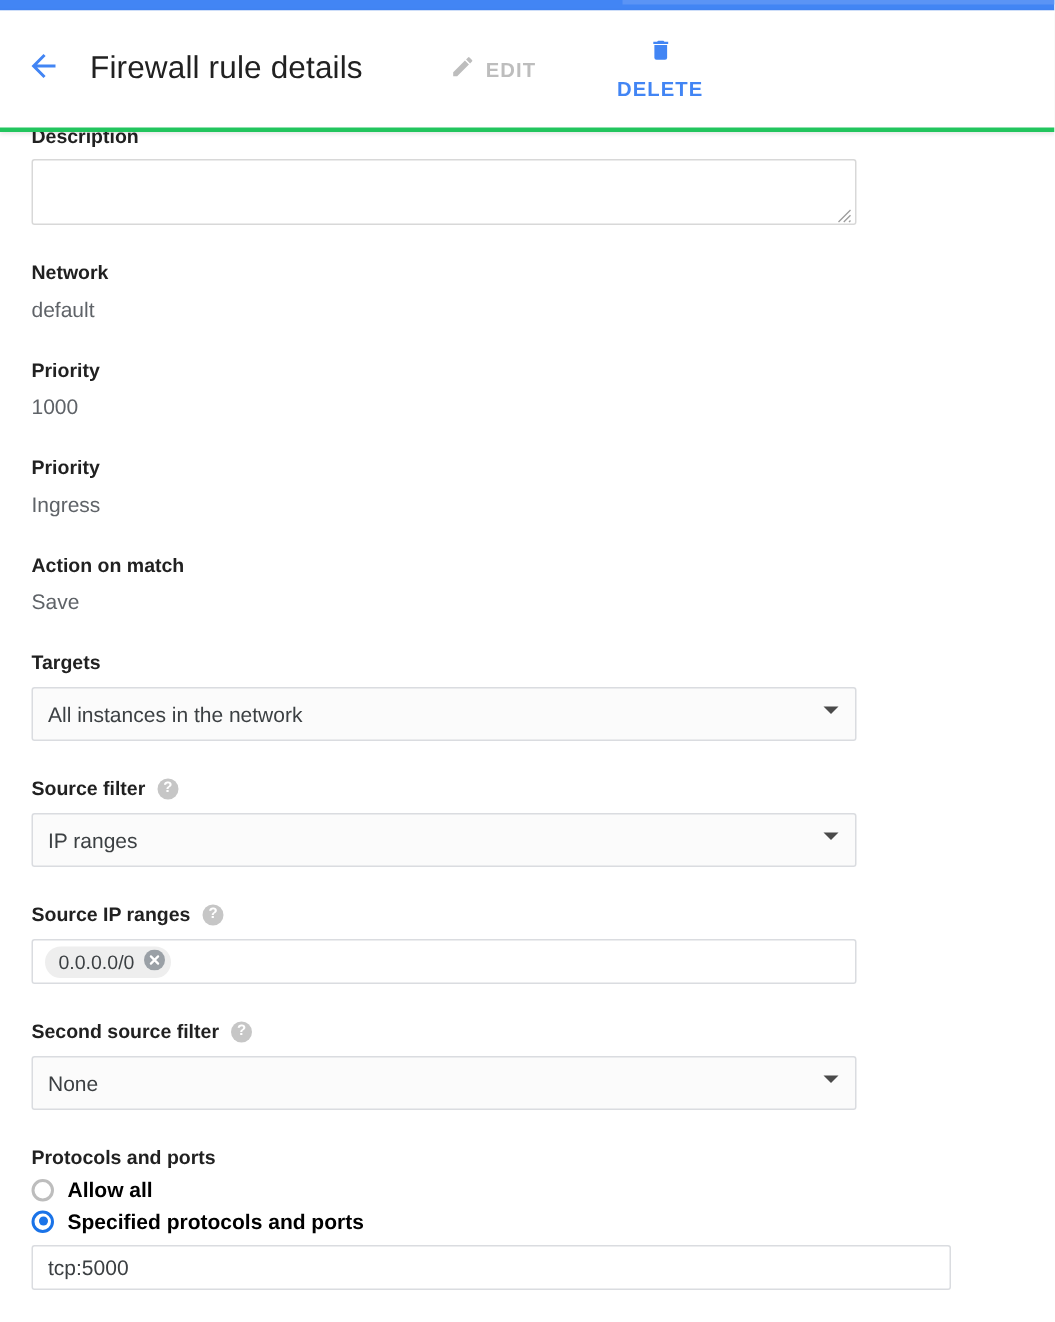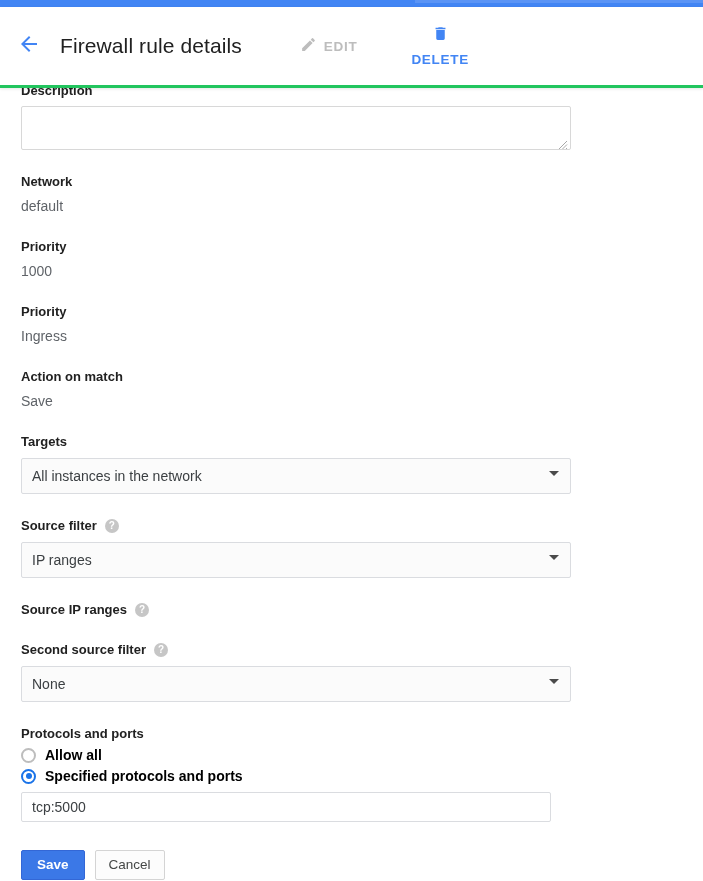--- a/index.html
+++ b/index.html
@@ -230,21 +230,21 @@
     left: 2.5px; top: 2.5px;
     width: 6px; height: 6px;
     border-radius: 50%;
     background: #1a73e8;
   }
   .radio-label { font-size: 14px; color: #000000; font-weight: bold; }
 
   
   #ports-input {
     margin-top: 8px;
-    width: 530px;
+    width: 613px;
     height: 30px;
     box-sizing: border-box;
     border: 1px solid #dadce0;
     border-radius: 2px;
     background: #fff;
     font-family: "Liberation Sans", sans-serif;
     font-size: 14px;
     color: #3c4043;
     padding: 0 10px;
     outline: none;
@@ -378,20 +378,31 @@
         </div>
         <span class="select-arrow"></span>
       </div>
     </div>
 
     <div class="group">
       <div class="field-label">
         <span>Source IP ranges</span>
         <span class="help-icon">?</span>
       </div>
+      <div id="chip-input">
+        <span class="chip">
+          <span>0.0.0.0/0</span>
+          <span>
+            <svg width="14" height="14" viewBox="0 0 14 14" aria-hidden="true">
+              <circle cx="7" cy="7" r="7" fill="#9aa0a6"></circle>
+              <path d="M4.6 4.6l4.8 4.8M9.4 4.6l-4.8 4.8" stroke="#fff" stroke-width="1.5" stroke-linecap="round"></path>
+            </svg>
+          </span>
+        </span>
+      </div>
     </div>
 
     <div class="group">
       <div class="field-label">
         <span>Second source filter</span>
         <span class="help-icon">?</span>
       </div>
       <div class="select-wrap">
         <div class="select-box">
           <span>None</span>

